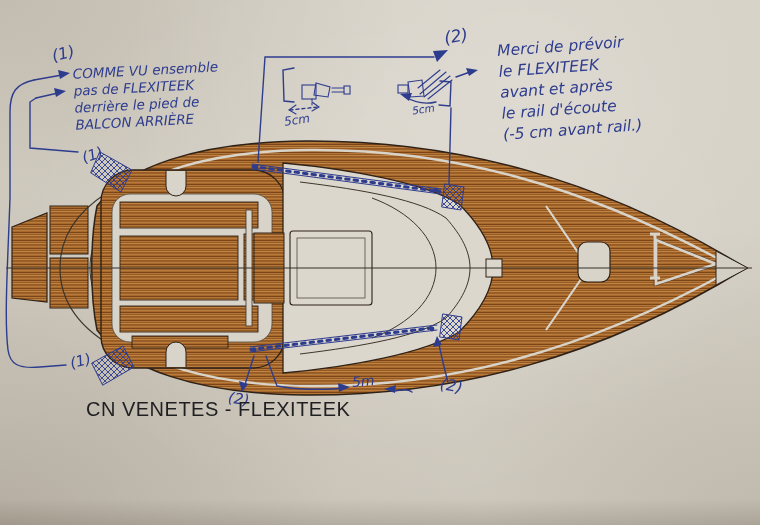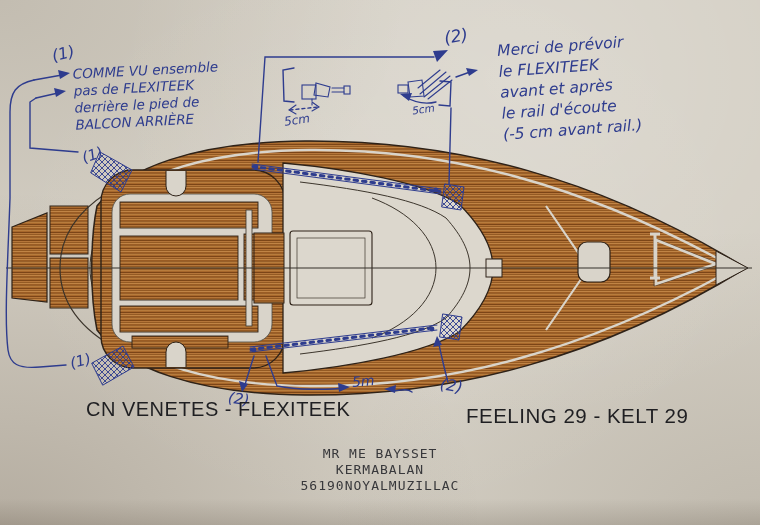--- a/index.html
+++ b/index.html
@@ -196,21 +196,15 @@
 <div class="abs hand" style="left:284px; top:114px; font-size:12px; transform:rotate(-8deg);">5cm</div>
 <div class="abs hand" style="left:412px; top:104px; font-size:10.5px; transform:rotate(-8deg);">5cm</div>
 <div class="abs hand" style="left:352px; top:374px; font-size:14px; transform:rotate(-5deg);">5m</div>
 
 <div class="abs hand marker" style="left:82px; top:148px; transform:rotate(-18deg);">(1)</div>
 <div class="abs hand marker" style="left:70px; top:354px; transform:rotate(-14deg);">(1)</div>
 <div class="abs hand marker" style="left:228px; top:392px; transform:rotate(8deg);">(2)</div>
 <div class="abs hand marker" style="left:440px; top:378px; font-size:16px; transform:rotate(10deg);">(2)</div>
 
 <div class="abs print-title" style="left:86px; top:398px; font-size:20px;text-align:right;">CN VENETES - FLEXITEEK</div>
-<div class="abs print-title" style="left:466px; top:404px; font-size:20.5px;">FEELING 29 - KELT 29</div>
-
-<div class="abs addr" style="left:230px; top:446px; width:300px;">
-  <div>MR ME BAYSSET</div>
-  <div>KERMABALAN</div>
-  <div>56190NOYALMUZILLAC</div>
+
+
 </div>
 
-</div>
-
 </body></html>

